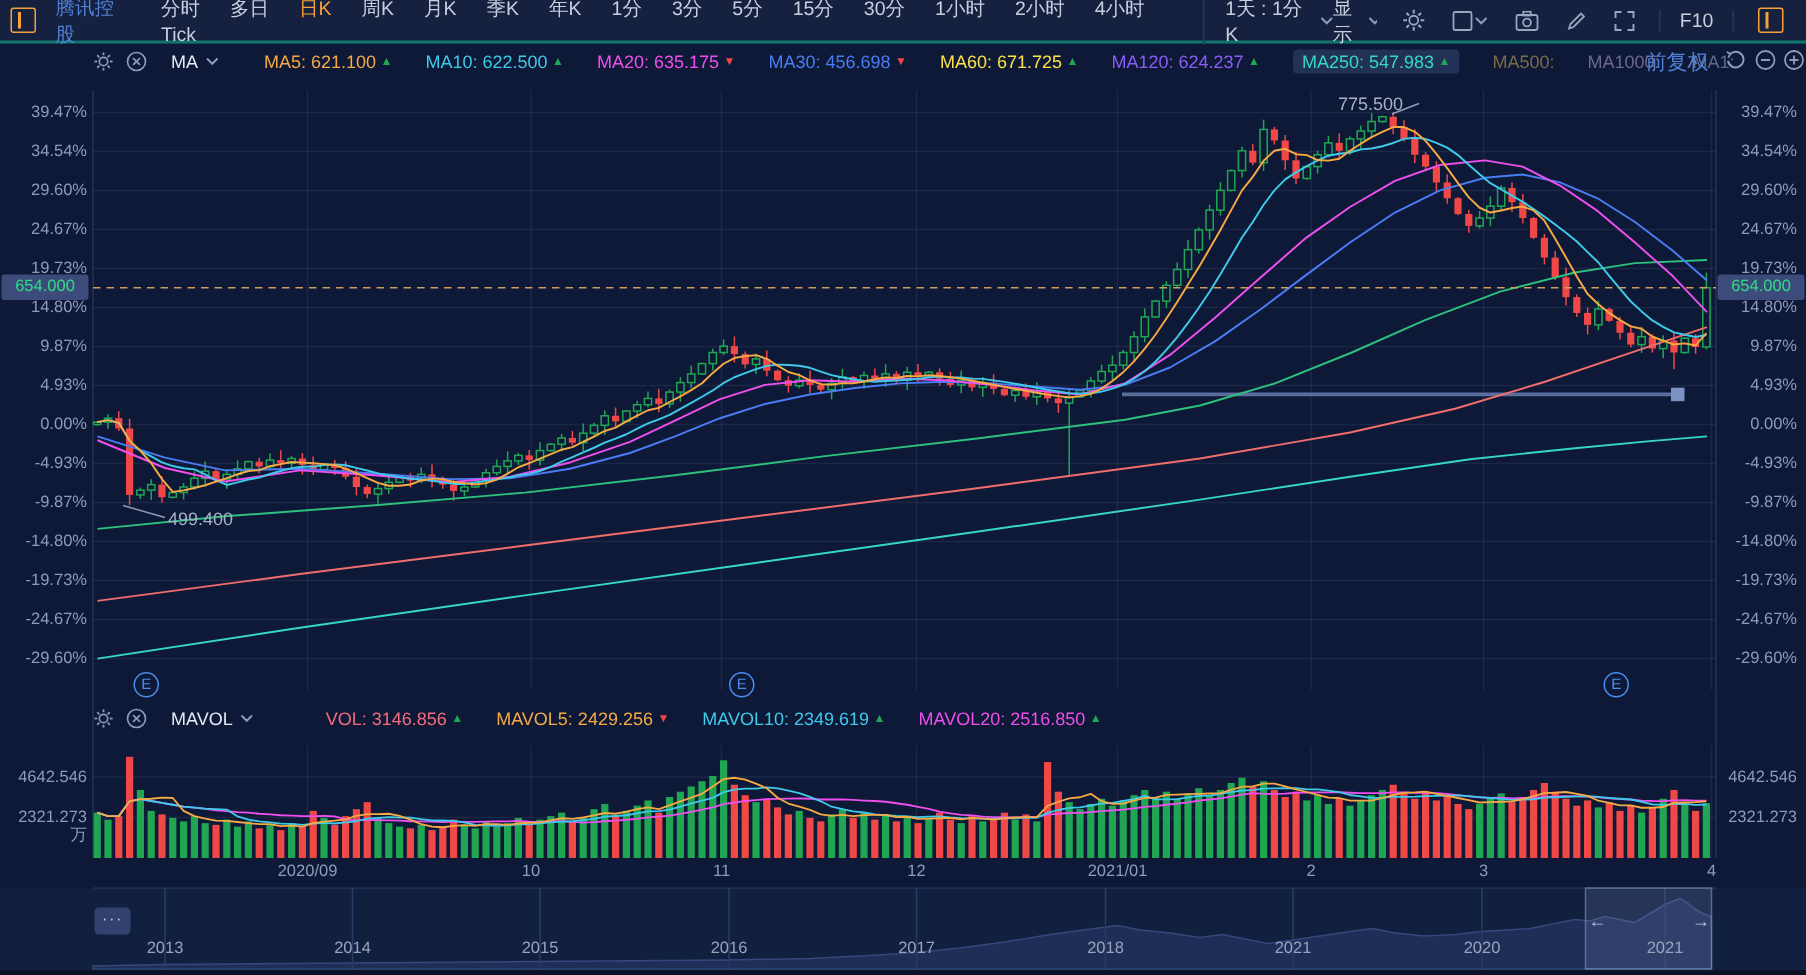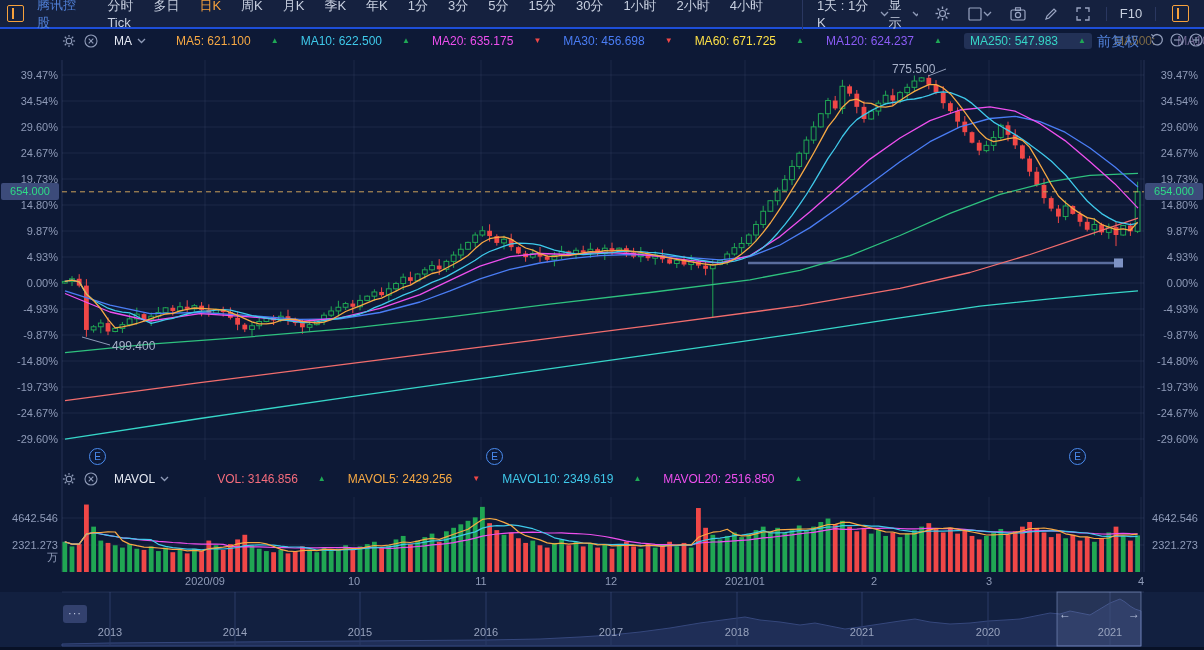--- a/index.html
+++ b/index.html
@@ -1,36 +1,36 @@
 <!DOCTYPE html>
 <html><head>
 <meta charset="utf-8">
 <style>
   html,body{margin:0;padding:0;background:#0d1936;width:1204px;height:650px;overflow:hidden;
     font-family:"Liberation Sans","DejaVu Sans",sans-serif;-webkit-font-smoothing:antialiased;}
   #app{position:relative;width:1204px;height:650px;background:#0d1936;color:#ced4e4;}
   .abs{position:absolute;}
   
   #topbar{position:absolute;left:0;top:0;width:1204px;height:29px;background:#15213f;
-    border-bottom:2px solid #1d4ed8;display:flex;align-items:center;font-size:13px;box-sizing:border-box;}
+    border-bottom:2px solid #0f766e;display:flex;align-items:center;font-size:13px;box-sizing:border-box;}
   .tb-ic{display:inline-flex;align-items:center;justify-content:center;margin:0 7px;cursor:pointer;}
   #panel-ic,#panel-ic2{width:15px;height:15px;border:1.5px solid #f7a13c;border-radius:2px;position:relative;}
   #panel-ic::after,#panel-ic2::after{content:"";position:absolute;top:2px;bottom:2px;left:4px;width:2px;background:#f7a13c;}
   #symbol{color:#5181d8;margin:0 10px 0 6px;cursor:pointer;}
   .tab{color:#c7cfdf;margin:0 10px;cursor:pointer;white-space:nowrap;}
   .tab.active{color:#f7a13c;}
   #combo{margin-left:8px;padding-left:14px;border-left:1px solid #2a3760;color:#c7cfdf;display:inline-flex;align-items:center;gap:5px;cursor:pointer;}
   #tb-right{margin-left:auto;display:flex;align-items:center;gap:4px;padding-right:8px;}
   #display-btn{color:#c7cfdf;display:inline-flex;align-items:center;gap:4px;cursor:pointer;margin-right:6px;}
   .vdiv{width:1px;height:14px;background:#2a3760;margin:0 5px;}
   #f10{color:#c7cfdf;cursor:pointer;margin:0 4px;}
   svg.icn{display:block;}
   
   .ind-row{position:absolute;left:62px;display:flex;align-items:center;font-size:12px;gap:8px;white-space:nowrap;}
-  .lgd{display:inline-flex;align-items:center;gap:20px;margin-left:22px;cursor:pointer;}
+  .lgd{display:inline-flex;align-items:center;gap:3px;margin-left:22px;cursor:pointer;}
   .lgd.hl{background:rgba(90,110,170,.28);border-radius:3px;padding:1px 6px;}
   .lgd .arr{font-size:8px;line-height:1;}
   .ind-name{color:#e6eaf4;margin-left:8px;display:inline-flex;align-items:center;gap:5px;cursor:pointer;}
   
   .ytick{position:absolute;font-size:11px;color:#8f9bb8;line-height:12px;}
   .ytick.l{left:0;width:58px;text-align:right;}
   .ytick.r{left:1146px;width:52px;text-align:right;}
   .pricetag{position:absolute;width:58px;height:17px;background:#3c4b7a;color:#2edc87;font-size:11px;
     line-height:17px;text-align:center;border-radius:2px;}
   .xlab{position:absolute;top:575px;font-size:11px;color:#8f9bb8;transform:translateX(-50%);}

